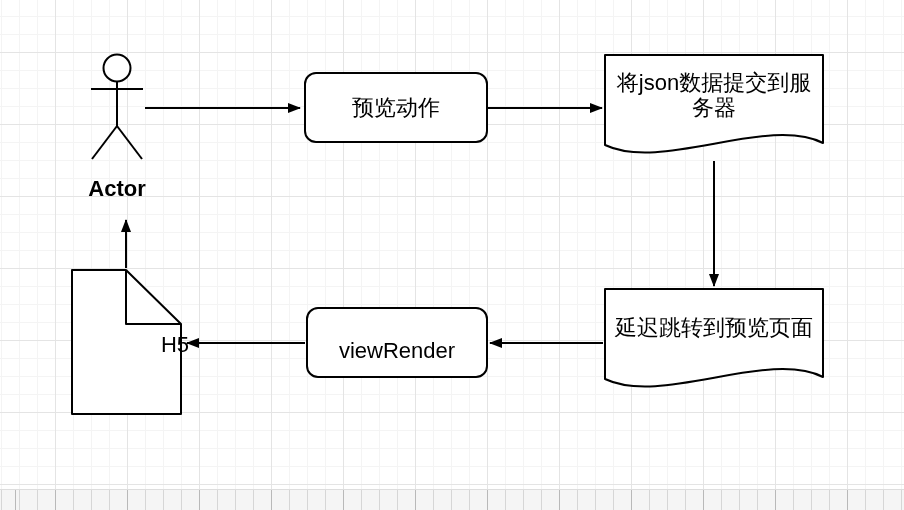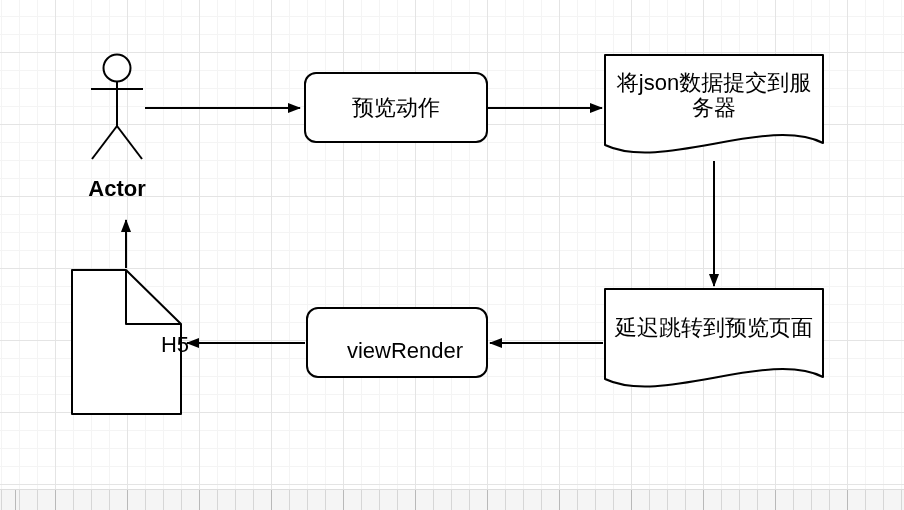--- a/index.html
+++ b/index.html
@@ -86,18 +86,18 @@
   </svg>
 
   <div class="lbl" style="left:72px;top:175px;width:90px;height:26px;font-weight:bold;">Actor</div>
 
   <div class="lbl" style="left:305px;top:73px;width:182px;height:69px;">预览动作</div>
 
   <div class="lbl wrap" style="left:614px;top:59px;width:200px;height:72px;">将json数据提交到服务器</div>
 
   <div class="lbl" style="left:605px;top:300px;width:218px;height:54px;text-align:center;">延迟跳转到预览页面</div>
 
-  <div class="lbl" style="left:307px;top:308px;width:180px;height:84px;padding-left:8px;">viewRender</div>
+  <div class="lbl" style="left:307px;top:308px;width:180px;height:84px;">viewRender</div>
 
   <div class="lbl" style="left:72px;top:324px;width:110px;height:40px;margin-left:48px;">H5</div>
 
   <div class="page-edge"></div>
 </div>
 
 </body></html>

